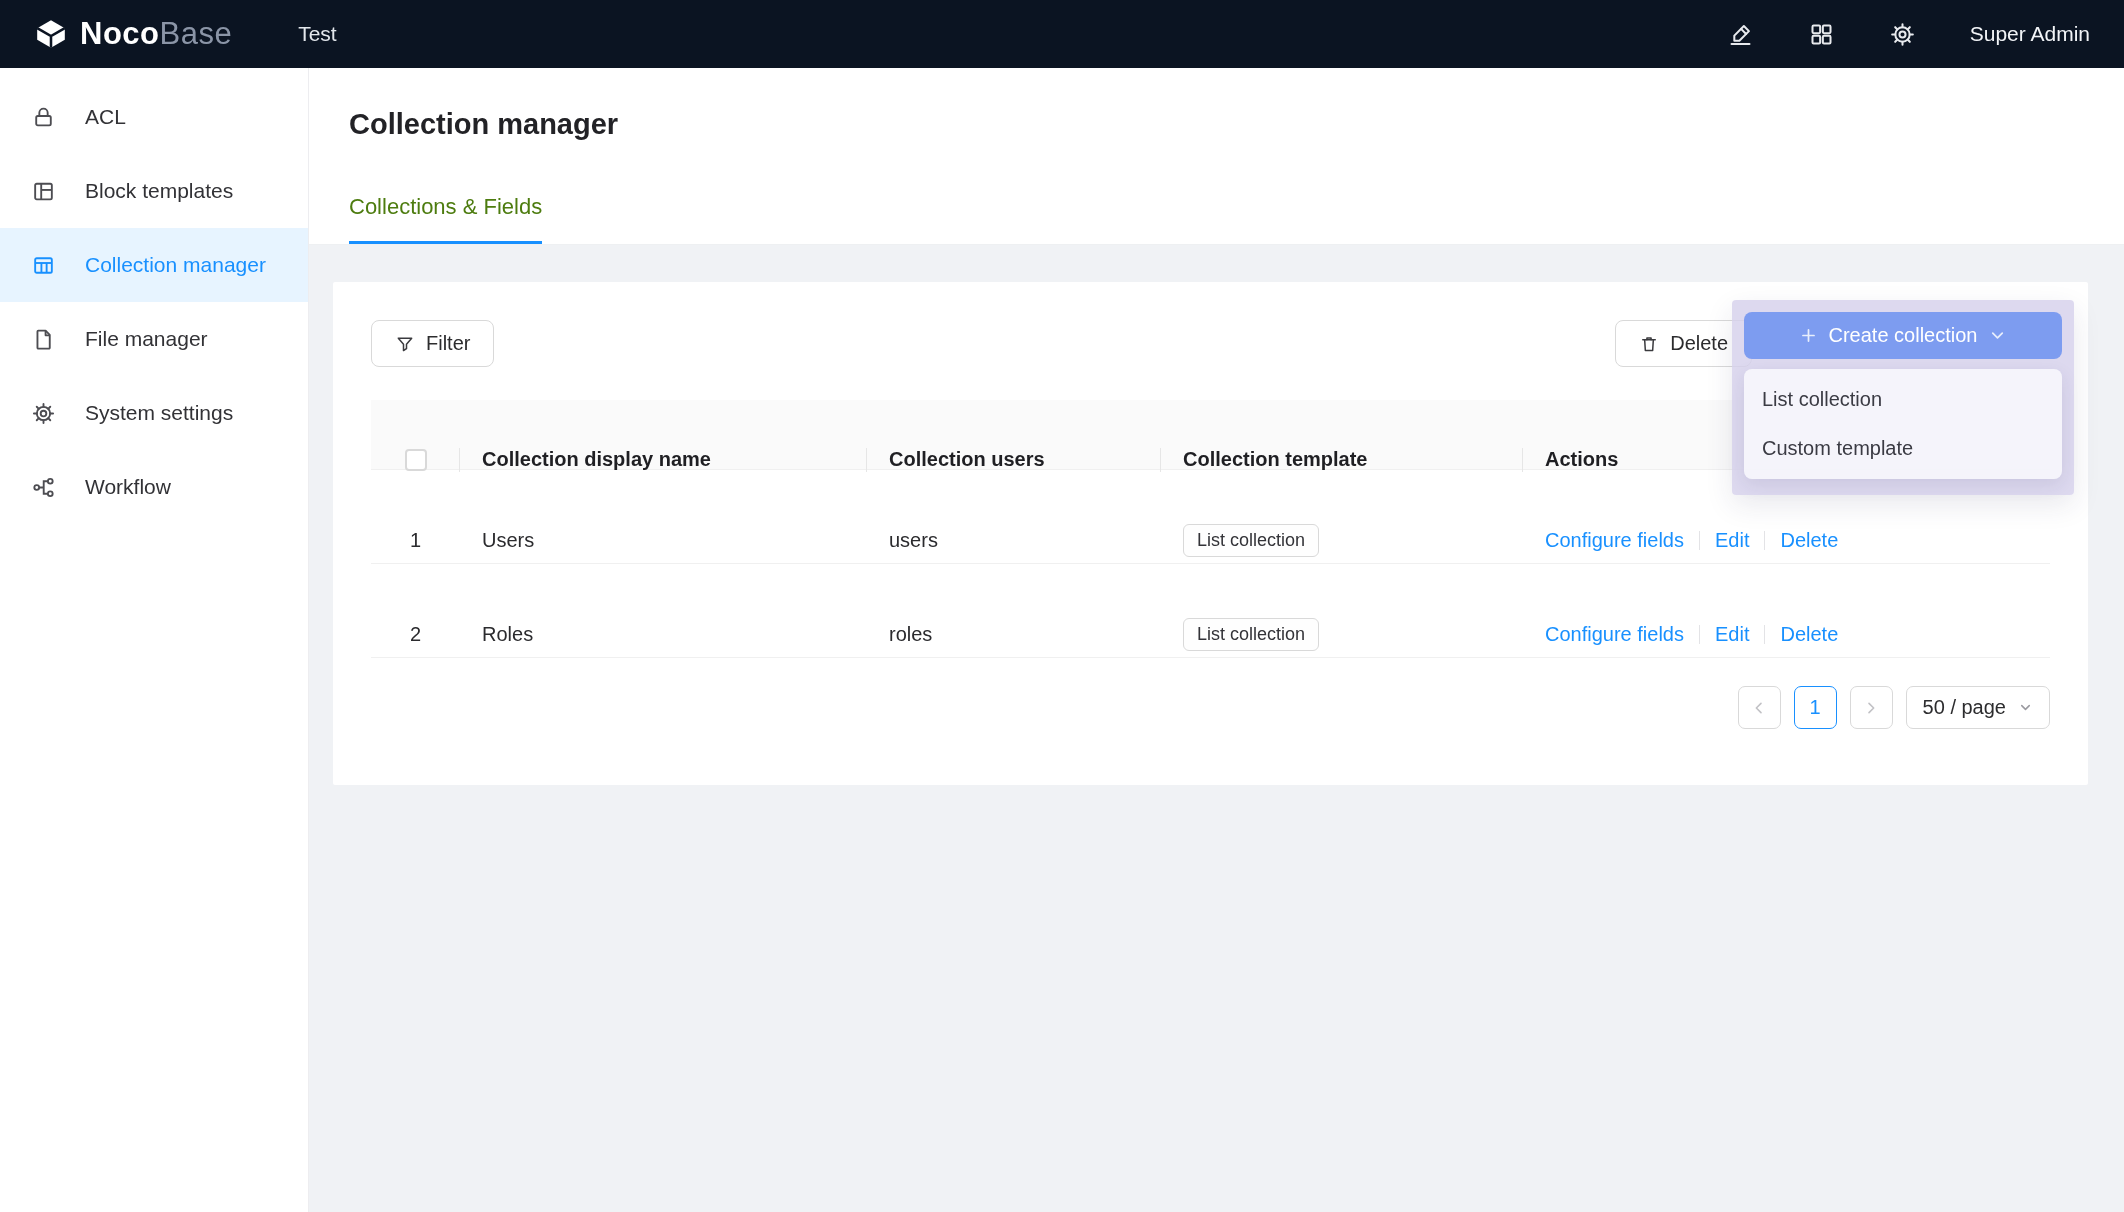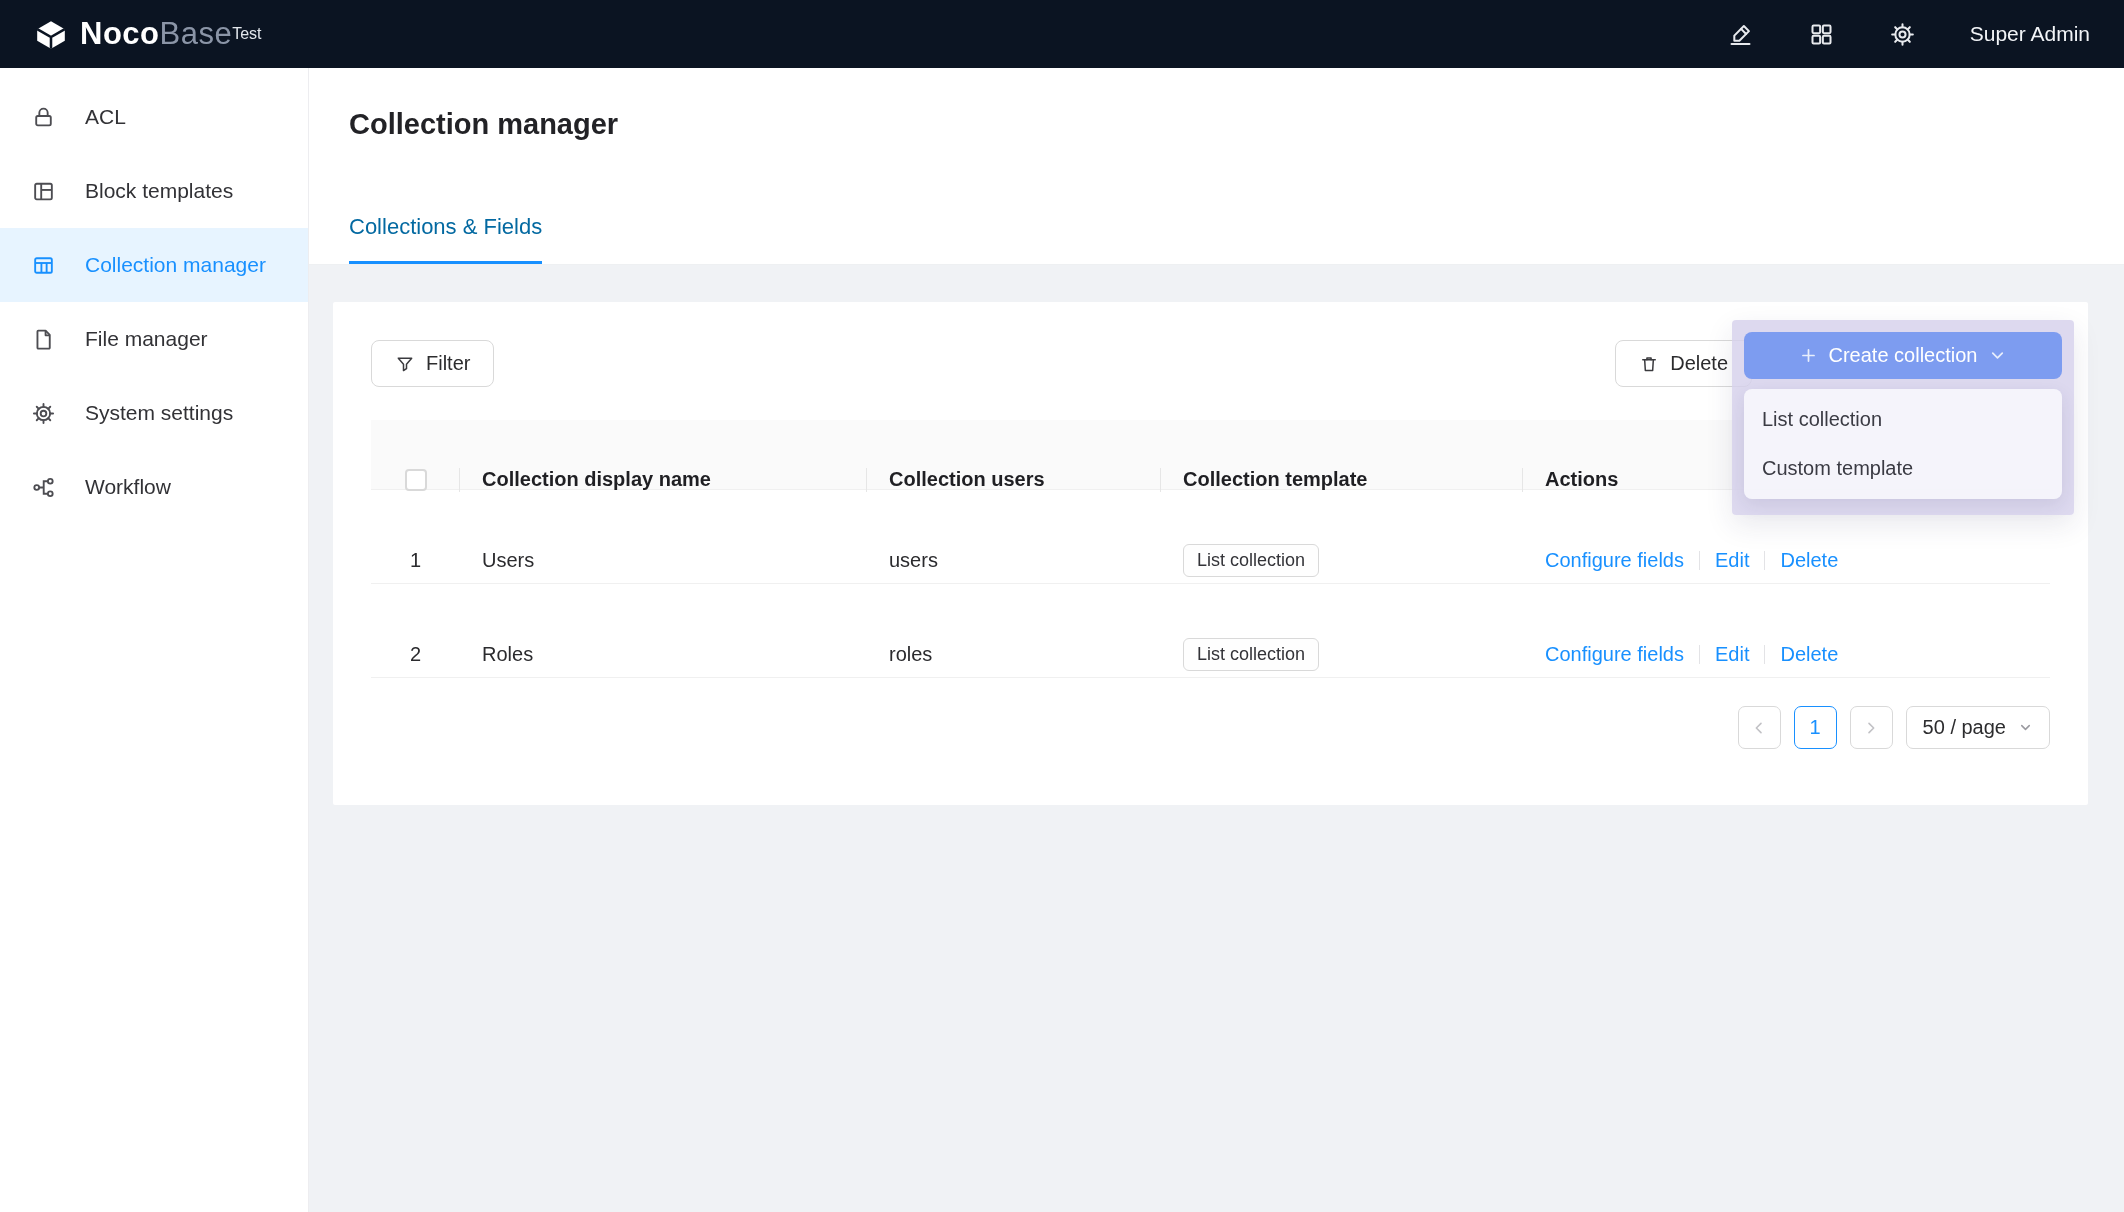--- a/index.html
+++ b/index.html
@@ -12,25 +12,25 @@
     color: #2b2b2b;
   }
   svg { display: block; }
 
   
   .navbar {
     position: absolute; top: 0; left: 0; right: 0; height: 68px;
     background: #0b1422; display: flex; align-items: center;
     padding: 0 34px; color: #fff; z-index: 30;
   }
-  .brand { display: flex; align-items: flex-end; gap: 12px; cursor: pointer; }
+  .brand { display: flex; align-items: center; gap: 12px; cursor: pointer; }
   .brand-text { font-size: 31px; letter-spacing: 0.5px; }
   .brand-bold { font-weight: 700; color: #ffffff; }
   .brand-light { font-weight: 400; color: #8b95a7; }
-  .nav-menu { font-size: 16px; color: #e3e7ec; cursor: pointer; }
+  .nav-menu { margin-left: 66px; font-size: 21px; color: #e3e7ec; cursor: pointer; }
   .nav-right { margin-left: auto; display: flex; align-items: center; gap: 54px; }
   .nav-icon { width: 27px; height: 27px; color: #e8eaee; cursor: pointer; }
   .nav-user { font-size: 21px; color: #f2f4f7; cursor: pointer; }
 
   
   .sidebar {
     position: absolute; top: 68px; left: 0; bottom: 0; width: 309px;
     background: #ffffff; border-right: 1px solid #ededf0; padding-top: 12px; z-index: 20;
   }
   .side-item {
@@ -40,22 +40,22 @@
   .side-item .icon { width: 25px; height: 25px; color: #4d4d52; }
   .side-item.active { background: #e7f4ff; color: #1890ff; }
   .side-item.active .icon { color: #1890ff; }
 
   
   .main { position: absolute; top: 68px; left: 309px; right: 0; bottom: 0; background: #f0f2f5; }
   .page-head { background: #ffffff; }
   .page-title { padding: 38px 0 0 40px; font-size: 29px; line-height: 36px; font-weight: 700; color: #222226; }
   .tabs { margin-top: 52px; padding-left: 40px; border-bottom: 1px solid #eef0f2; }
   .tab {
-    display: inline-block; font-size: 22px; line-height: 26px; color: #0369a1;
-    padding-bottom: 21px; border-bottom: 3px solid #1890ff; cursor: pointer; margin-top: 20px;
+    display: inline-block; font-size: 22px; line-height: 26px; color: #4d7c0f;
+    padding-bottom: 21px; border-bottom: 3px solid #1890ff; cursor: pointer;
   }
 
   .content { padding: 37px 36px 0 24px; }
   .card { background: #ffffff; border-radius: 2px; height: 503px; position: relative; padding: 38px; }
 
   
   .toolbar { display: flex; align-items: center; }
   .btn {
     display: inline-flex; align-items: center; gap: 11px; height: 47px;
     padding: 0 23px; border: 1px solid #d9d9d9; border-radius: 8px;

